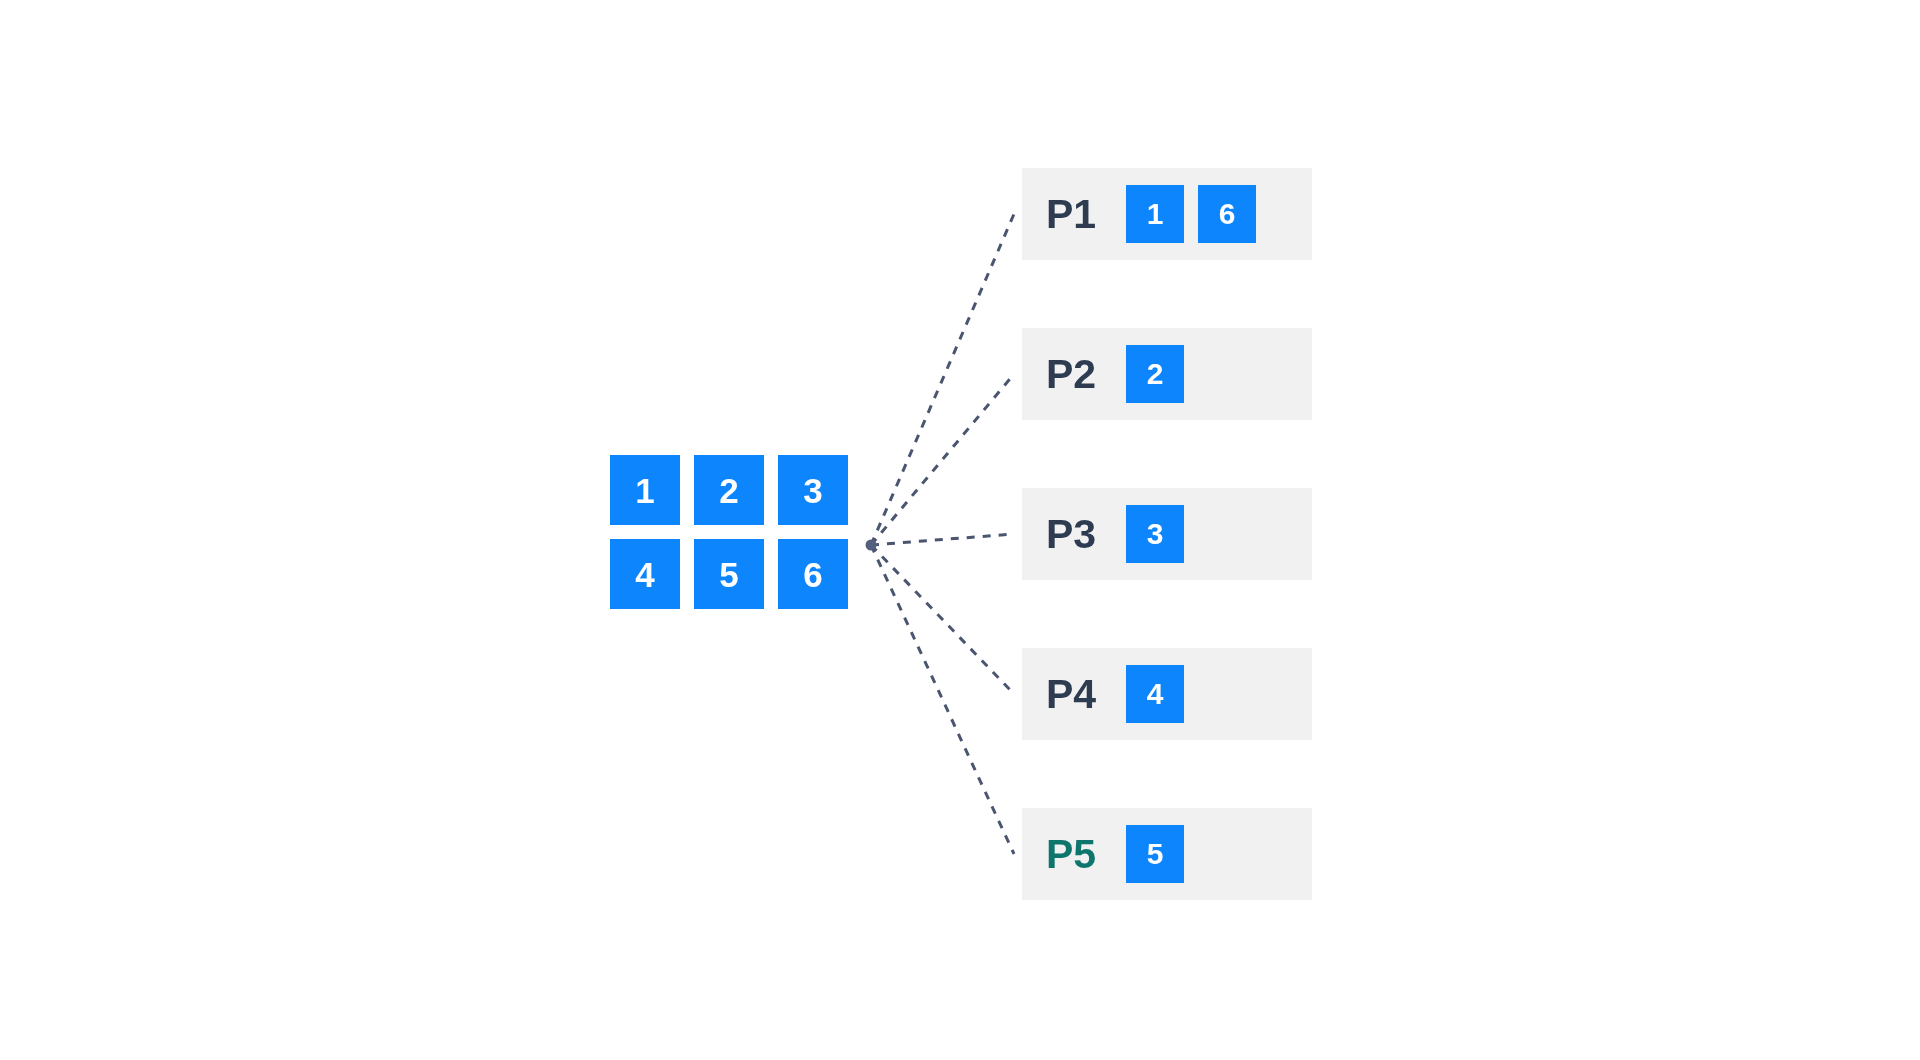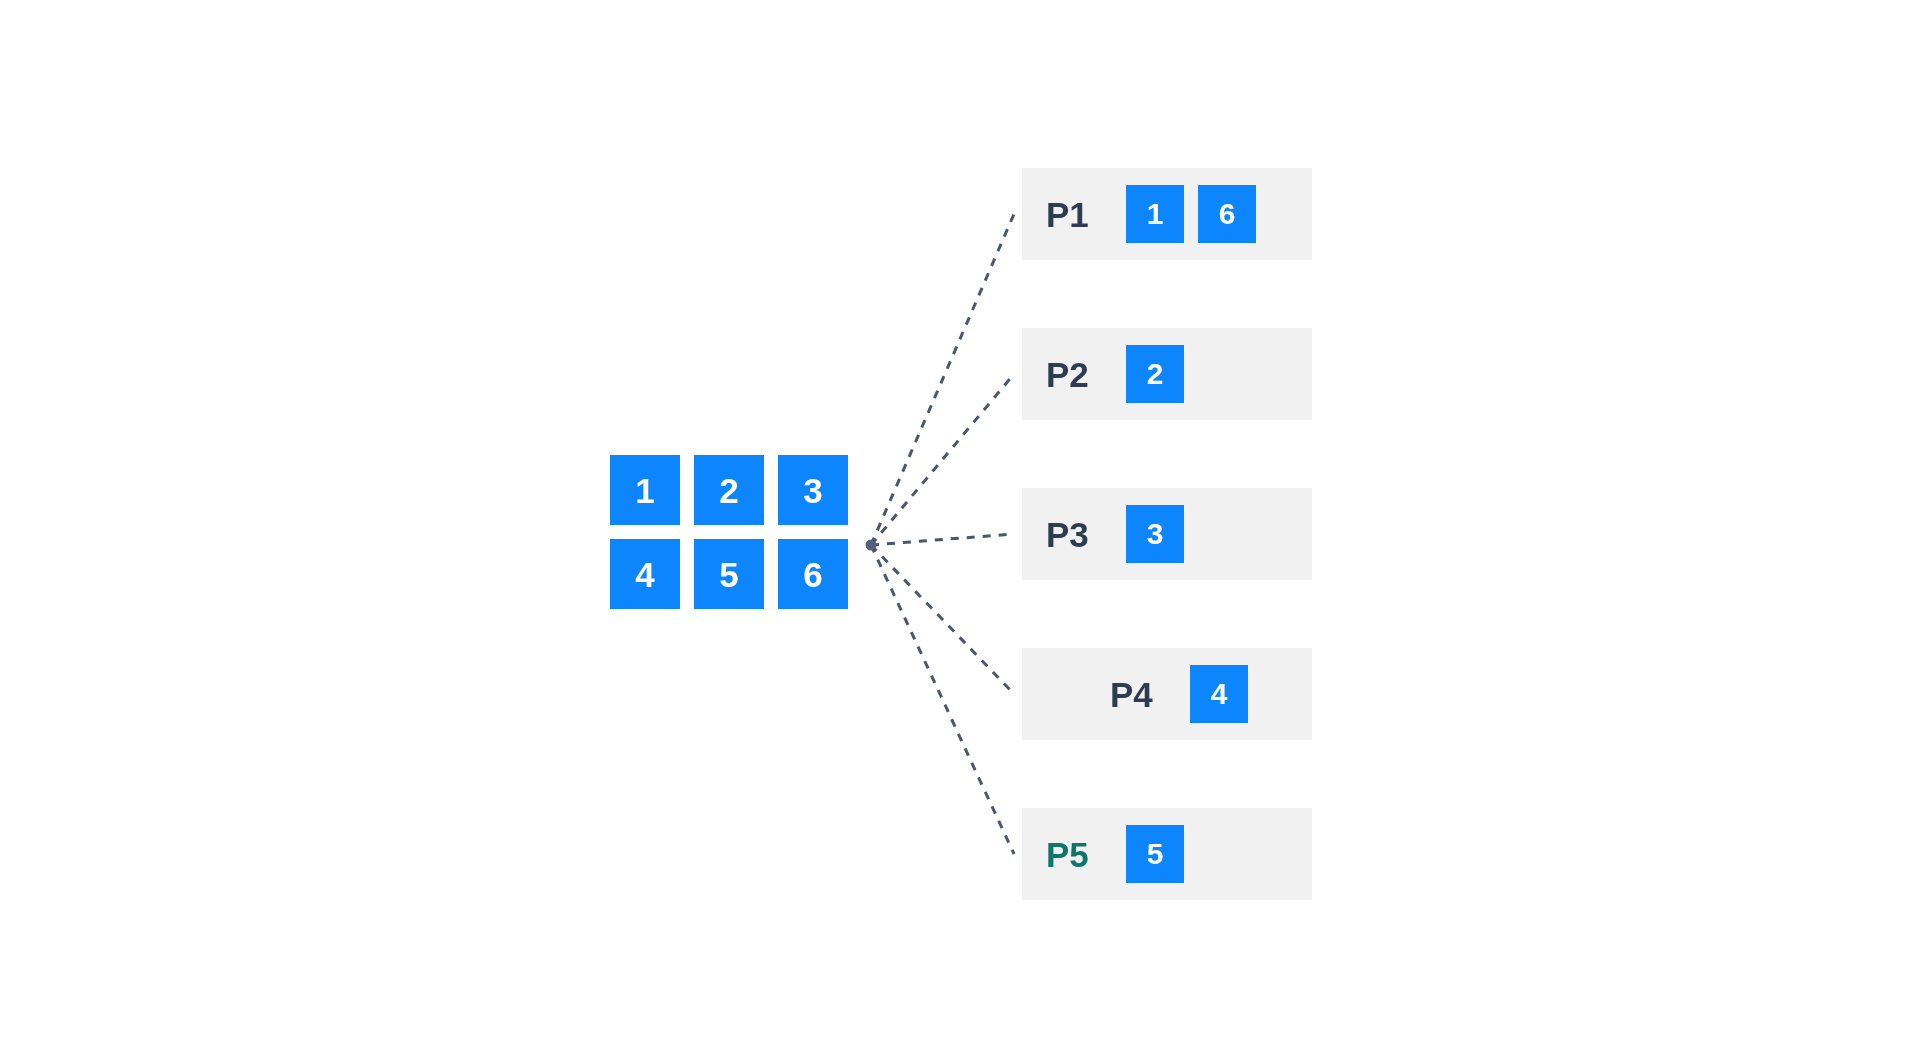--- a/index.html
+++ b/index.html
@@ -71,21 +71,21 @@
     width: 290px;
     height: 92px;
     background: #f1f1f1;
     display: flex;
     align-items: center;
     box-sizing: border-box;
     padding-left: 24px;
   }
   .partition-label {
     color: #2e3c52;
-    font-size: 35px;
+    font-size: 41px;
     font-weight: bold;
     line-height: 1;
     margin-right: 24px;
     min-width: 56px;
   }
   .partition-cells {
     display: flex;
     gap: 14px;
   }
   .partition-cells .cell {
@@ -136,21 +136,21 @@
         <div class="partition-cells">
           <div class="cell" style="background: rgb(13, 133, 253); color: rgb(255, 255, 255);">2</div>
         </div>
       </div>
       <div class="partition-row" style="top: 320px; background: rgb(241, 241, 241);">
         <div class="partition-label" style="color: rgb(46, 60, 82);">P3</div>
         <div class="partition-cells">
           <div class="cell" style="background: rgb(13, 133, 253); color: rgb(255, 255, 255);">3</div>
         </div>
       </div>
-      <div class="partition-row" style="top: 480px; background: rgb(241, 241, 241); justify-content: center;">
+      <div class="partition-row" style="top: 480px; background: rgb(241, 241, 241);">
         <div class="partition-label" style="color: rgb(46, 60, 82);">P4</div>
         <div class="partition-cells">
           <div class="cell" style="background: rgb(13, 133, 253); color: rgb(255, 255, 255);">4</div>
         </div>
       </div>
       <div class="partition-row" style="top: 640px; background: rgb(241, 241, 241);">
         <div class="partition-label" style="color: #0f766e;">P5</div>
         <div class="partition-cells">
           <div class="cell" style="background: rgb(13, 133, 253); color: rgb(255, 255, 255);">5</div>
         </div>

